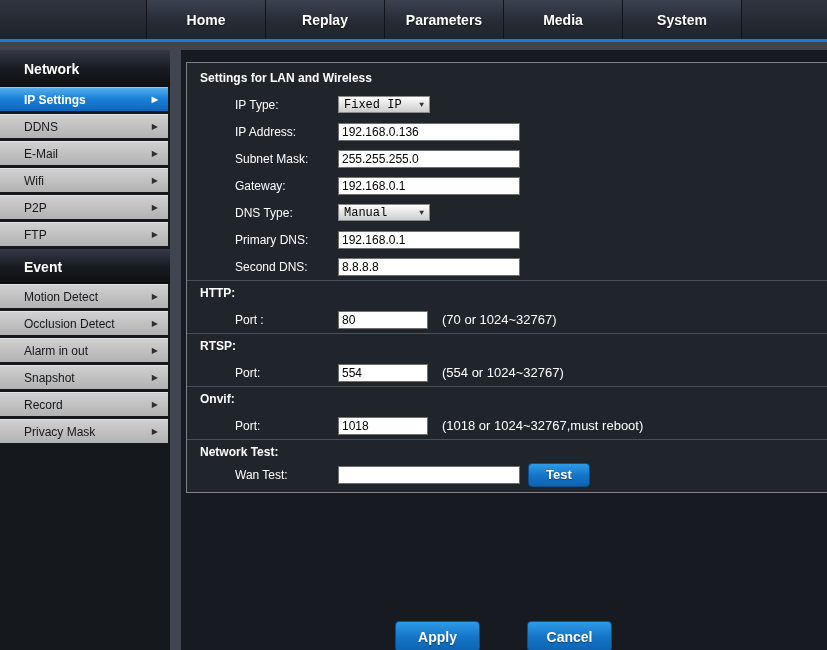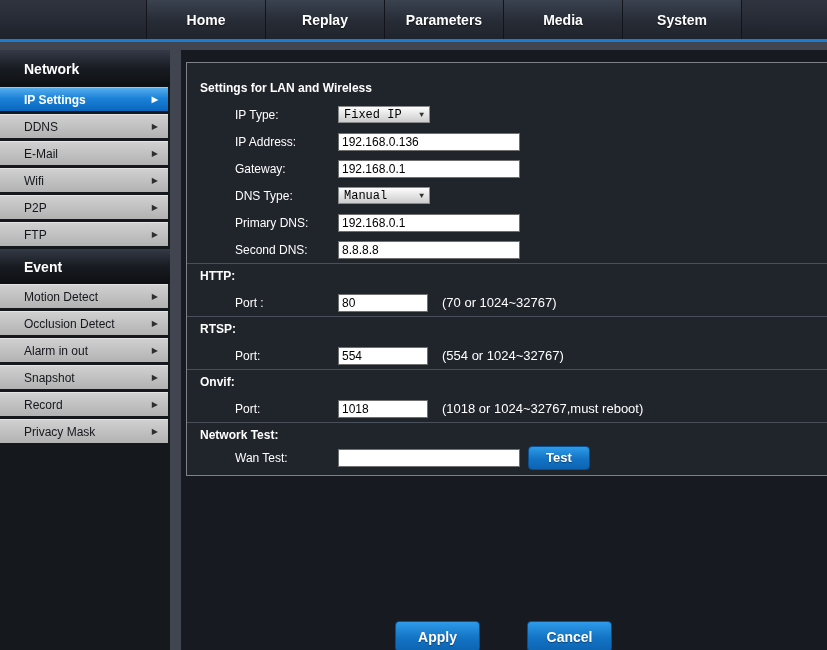--- a/index.html
+++ b/index.html
@@ -52,21 +52,21 @@
     background:linear-gradient(#55aeec,#1b82d8 45%,#0a66bd);
     color:#ffffff; font-weight:bold;
     border-top:1px solid #8ecbf5;
   }
   .side-item.selected .arrow { color:#ffffff; }
 
   
   .panel {
     position:absolute; top:12px; left:5px; right:0;
     border:1px solid #7e8187; border-right:none;
-    background:#20242b; padding-top:13px;
+    background:#20242b; padding-top:3px;
   }
   .section { padding-left:13px; }
   .section.bordered { border-top:1px solid #4a505a; }
   .sec-title { color:#ffffff; font-weight:bold; font-size:12px; padding:5px 0 6px 0; }
   .frow { display:flex; align-items:center; height:27px; padding-left:15px; }
   .flabel { width:103px; color:#ffffff; font-size:12px; flex:none;margin-left:20px; }
   .text-input {
     width:182px; height:18px; border:1px solid #6f6f6f;
     font-size:12px; padding:0 3px; background:#ffffff; color:#000000;
     font-family:inherit;
@@ -178,20 +178,24 @@
           <div class="select-box">
             <span>Fixed IP</span>
             <span class="chev">▼</span>
           </div>
         </div>
         <div class="frow">
           <span class="flabel">IP Address:</span>
           <input class="text-input" type="text" value="192.168.0.136" style="">
         </div>
         <div class="frow">
+          <span class="flabel">Subnet Mask:</span>
+          <input class="text-input" type="text" value="255.255.255.0" style="">
+        </div>
+        <div class="frow">
           <span class="flabel">Gateway:</span>
           <input class="text-input" type="text" value="192.168.0.1" style="">
         </div>
         <div class="frow">
           <span class="flabel">DNS Type:</span>
           <div class="select-box">
             <span>Manual</span>
             <span class="chev">▼</span>
           </div>
         </div>

